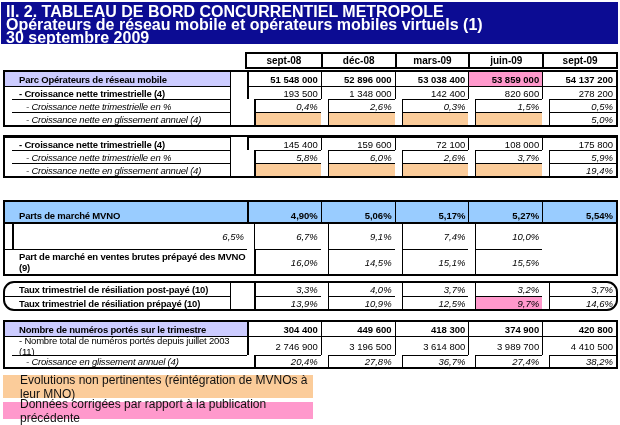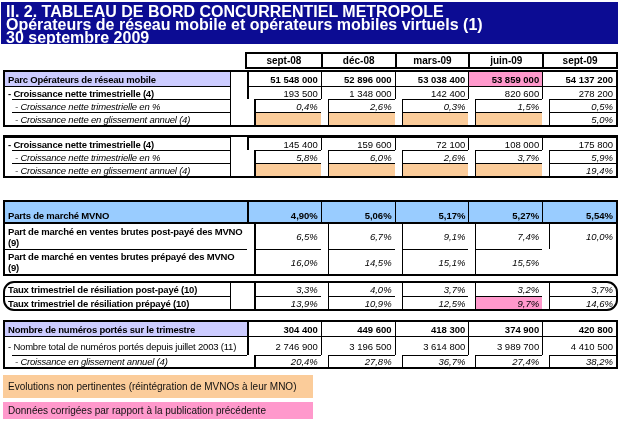--- a/index.html
+++ b/index.html
@@ -20,36 +20,36 @@
   .colheads .ch:first-child{border-left:none;border-radius:6px;}
 
   
   .section{position:absolute;left:3px;width:615px;border:2px solid #000;
            box-sizing:border-box;background:#fff;}
   .row{display:grid;}
   .row.narrow{grid-template-columns:226px 16px repeat(5,1fr);}
   .row.wide{grid-template-columns:242px repeat(5,1fr);}
   .cell{display:flex;align-items:center;font-size:9.5px;line-height:11px;
         box-sizing:border-box;overflow:hidden;}
-  .lbl{padding-left:3px;white-space:nowrap;letter-spacing:-0.2px;}
+  .lbl{padding-left:14px;white-space:nowrap;letter-spacing:-0.2px;}
   .lbl.wrap{white-space:normal;}
   .num{justify-content:flex-end;padding-right:3px;border-left:1px solid #000;}
   .num.firstcol{border-left:2px solid #000;}
   .narrow .lbl{border-right:1px solid #000;}
   .bt{border-top:1px solid #000;}
   .s-bold{font-weight:bold;}
   .s-italic{font-style:italic;margin-left:7px;}
   .bg-lavender{background:var(--lavender);}
   .bg-blue{background:var(--blue);}
   .bg-pink{background:var(--pink);}
   .bg-orange{background:var(--orange);}
 
   
   .legend-box{position:absolute;left:3px;width:310px;display:flex;align-items:center;
-              box-sizing:border-box;padding-left:5px;font-size:10px;color:#111;}
+              box-sizing:border-box;padding-left:17px;font-size:12px;color:#111;}
   .legend-orange{top:375px;height:23px;background:var(--orange);}
   .legend-pink{top:402px;height:17px;background:var(--pink);}
 </style>
 </head>
 <body>
 
 <div class="page">
 
   <div class="titlebar">
     <div>II. 2. TABLEAU DE BORD CONCURRENTIEL METROPOLE</div>
@@ -138,21 +138,20 @@
           <div class="cell lbl s-bold bg-blue">Parts de marché MVNO</div>
           <div class="cell num firstcol s-bold bg-blue">4,90%</div>
           <div class="cell num s-bold bg-blue">5,06%</div>
           <div class="cell num s-bold bg-blue">5,17%</div>
           <div class="cell num s-bold bg-blue">5,27%</div>
           <div class="cell num s-bold bg-blue">5,54%</div>
         </div>
       </div>
       <div class="section" style="top: 222px;">
         <div class="row wide" style="height: 25px;">
-          <div class="cell lbl s-bold wrap">Part de marché en ventes brutes post-payé des MVNO (9)</div>
           <div class="cell num firstcol s-italic">6,5%</div>
           <div class="cell num s-italic">6,7%</div>
           <div class="cell num s-italic">9,1%</div>
           <div class="cell num s-italic">7,4%</div>
           <div class="cell num s-italic">10,0%</div>
         </div>
         <div class="row wide" style="height: 25px;">
           <div class="cell lbl bt s-bold wrap">Part de marché en ventes brutes prépayé des MVNO (9)</div>
           <div class="cell num bt firstcol s-italic">16,0%</div>
           <div class="cell num bt s-italic">14,5%</div>

